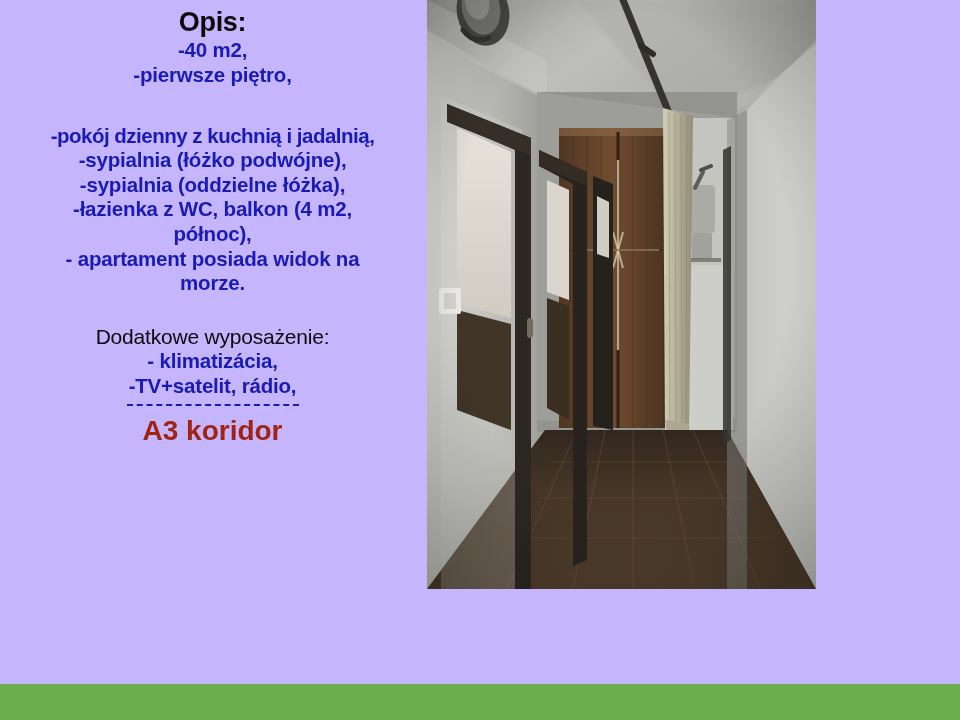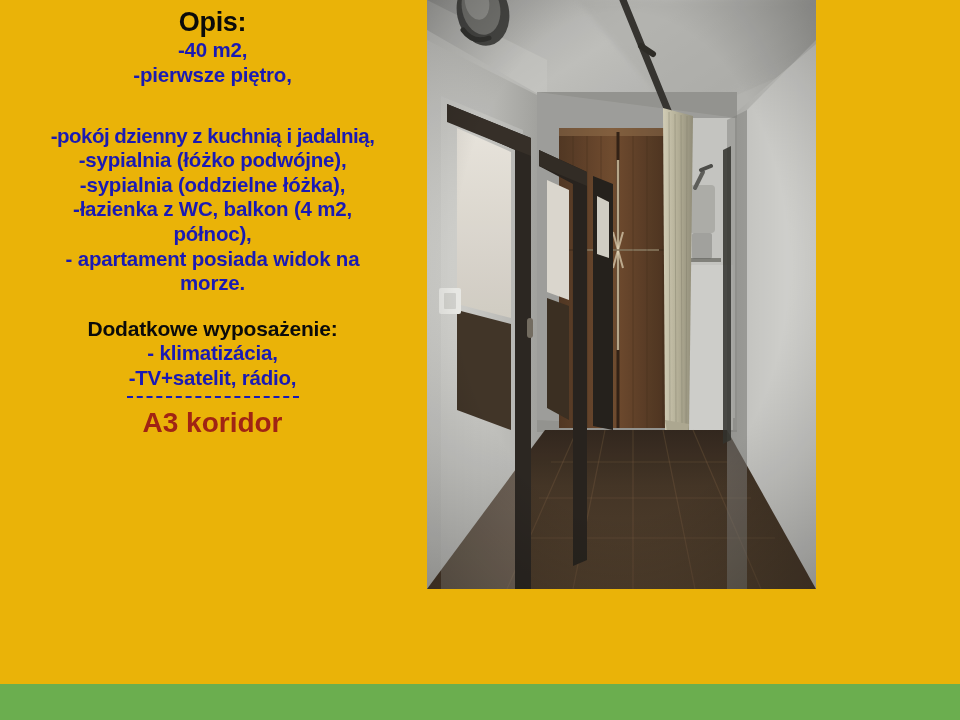--- a/index.html
+++ b/index.html
@@ -10,21 +10,21 @@
     width: 960px;
     height: 720px;
     overflow: hidden;
     background: #6bae4f;
     font-family: "Liberation Sans", sans-serif;
   }
   #slide {
     position: relative;
     width: 960px;
     height: 684px;
-    background: #eab308;
+    background: #c4b5fd;
   }
 
   
   #text-column {
     position: absolute;
     left: 0;
     top: 6px;
     width: 425px;
     text-align: center;
     line-height: 1.20;
@@ -38,23 +38,24 @@
   }
   .line.wide { letter-spacing: -0.5px; margin-top: 36px; }
   .heading {
     font-size: 27px;
     font-weight: bold;
     color: #0b0b0b;
     letter-spacing: -0.3px;
   }
   .subheading {
     font-size: 21px;
-    font-weight: bold;
+    font-weight: normal;
     color: #0b0b0b;
     letter-spacing: -0.2px;
+    margin-top: 8px;
   }
   .spacer { height: 20px; }
   #divider-row {
     height: 13px;
     display: flex;
     align-items: center;
     justify-content: center;
   }
   #divider {
     width: 172px;

